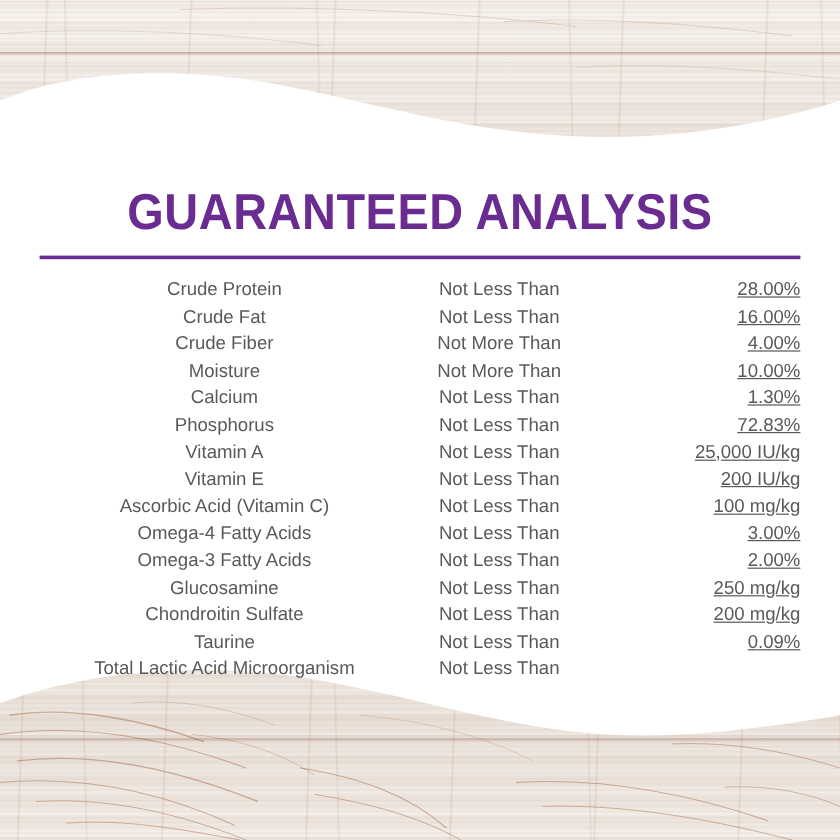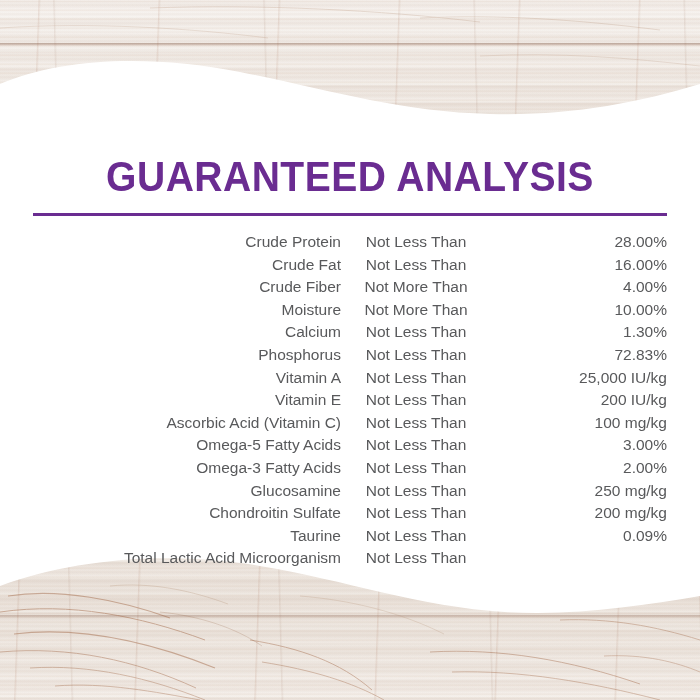--- a/index.html
+++ b/index.html
@@ -136,33 +136,34 @@
     height: 22.6px;
     color: #58595B;
     font-size: 15.5px;
     line-height: 22.6px;
     white-space: nowrap;
   }
 
   .col-nutrient {
     width: 308px;
     flex: 0 0 308px;
-    text-align: right;
+    text-align: center;
     overflow: hidden;
   }
 
   .col-qualifier {
     width: 150px;
     flex: 0 0 150px;
     text-align: center;
   }
 
   .col-value {
     flex: 1 1 auto;
     text-align: right;
+    text-decoration: underline;
   }
 </style>
 </head>
 <body>
 
 <div class="canvas">
 
   <div class="wood"></div>
   <div class="wood-grain"></div>
 
@@ -263,21 +264,21 @@
         <span class="col-value">200 IU/kg</span>
       </div>
 
       <div class="row">
         <span class="col-nutrient">Ascorbic Acid (Vitamin C)</span>
         <span class="col-qualifier">Not Less Than</span>
         <span class="col-value">100 mg/kg</span>
       </div>
 
       <div class="row">
-        <span class="col-nutrient">Omega-5 Fatty Acids</span>
+        <span class="col-nutrient">Omega-4 Fatty Acids</span>
         <span class="col-qualifier">Not Less Than</span>
         <span class="col-value">3.00%</span>
       </div>
 
       <div class="row">
         <span class="col-nutrient">Omega-3 Fatty Acids</span>
         <span class="col-qualifier">Not Less Than</span>
         <span class="col-value">2.00%</span>
       </div>
 

